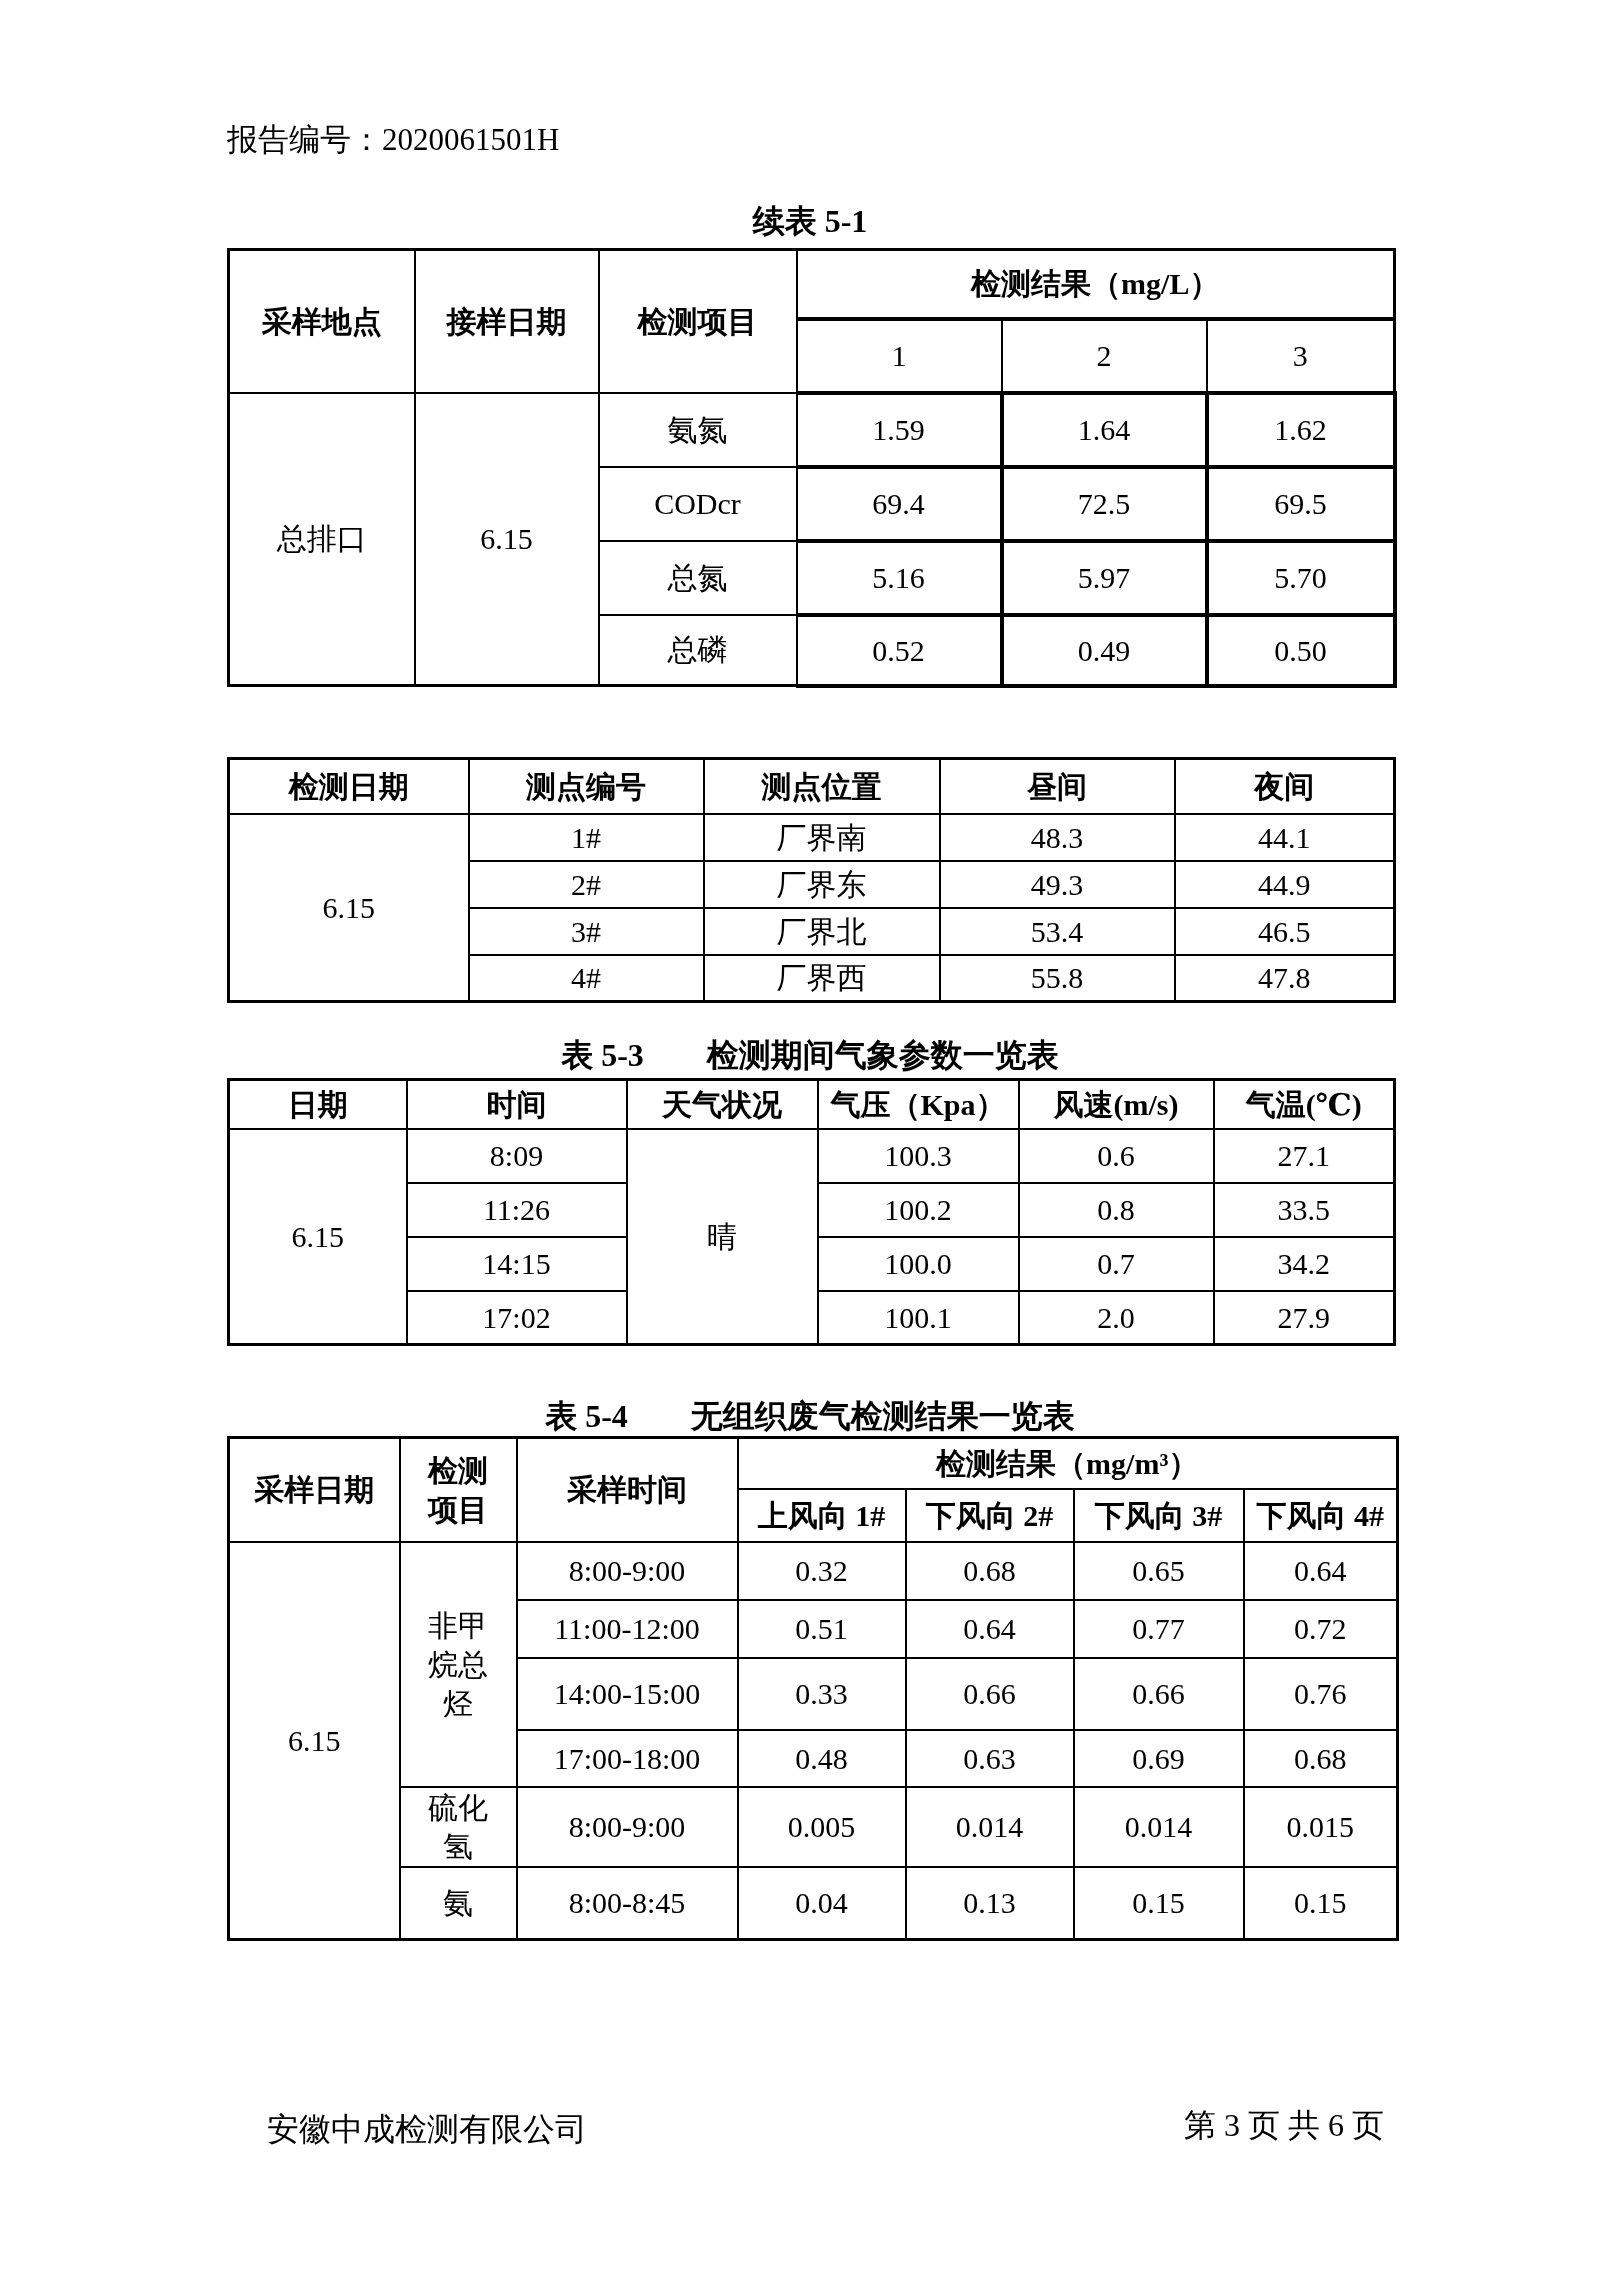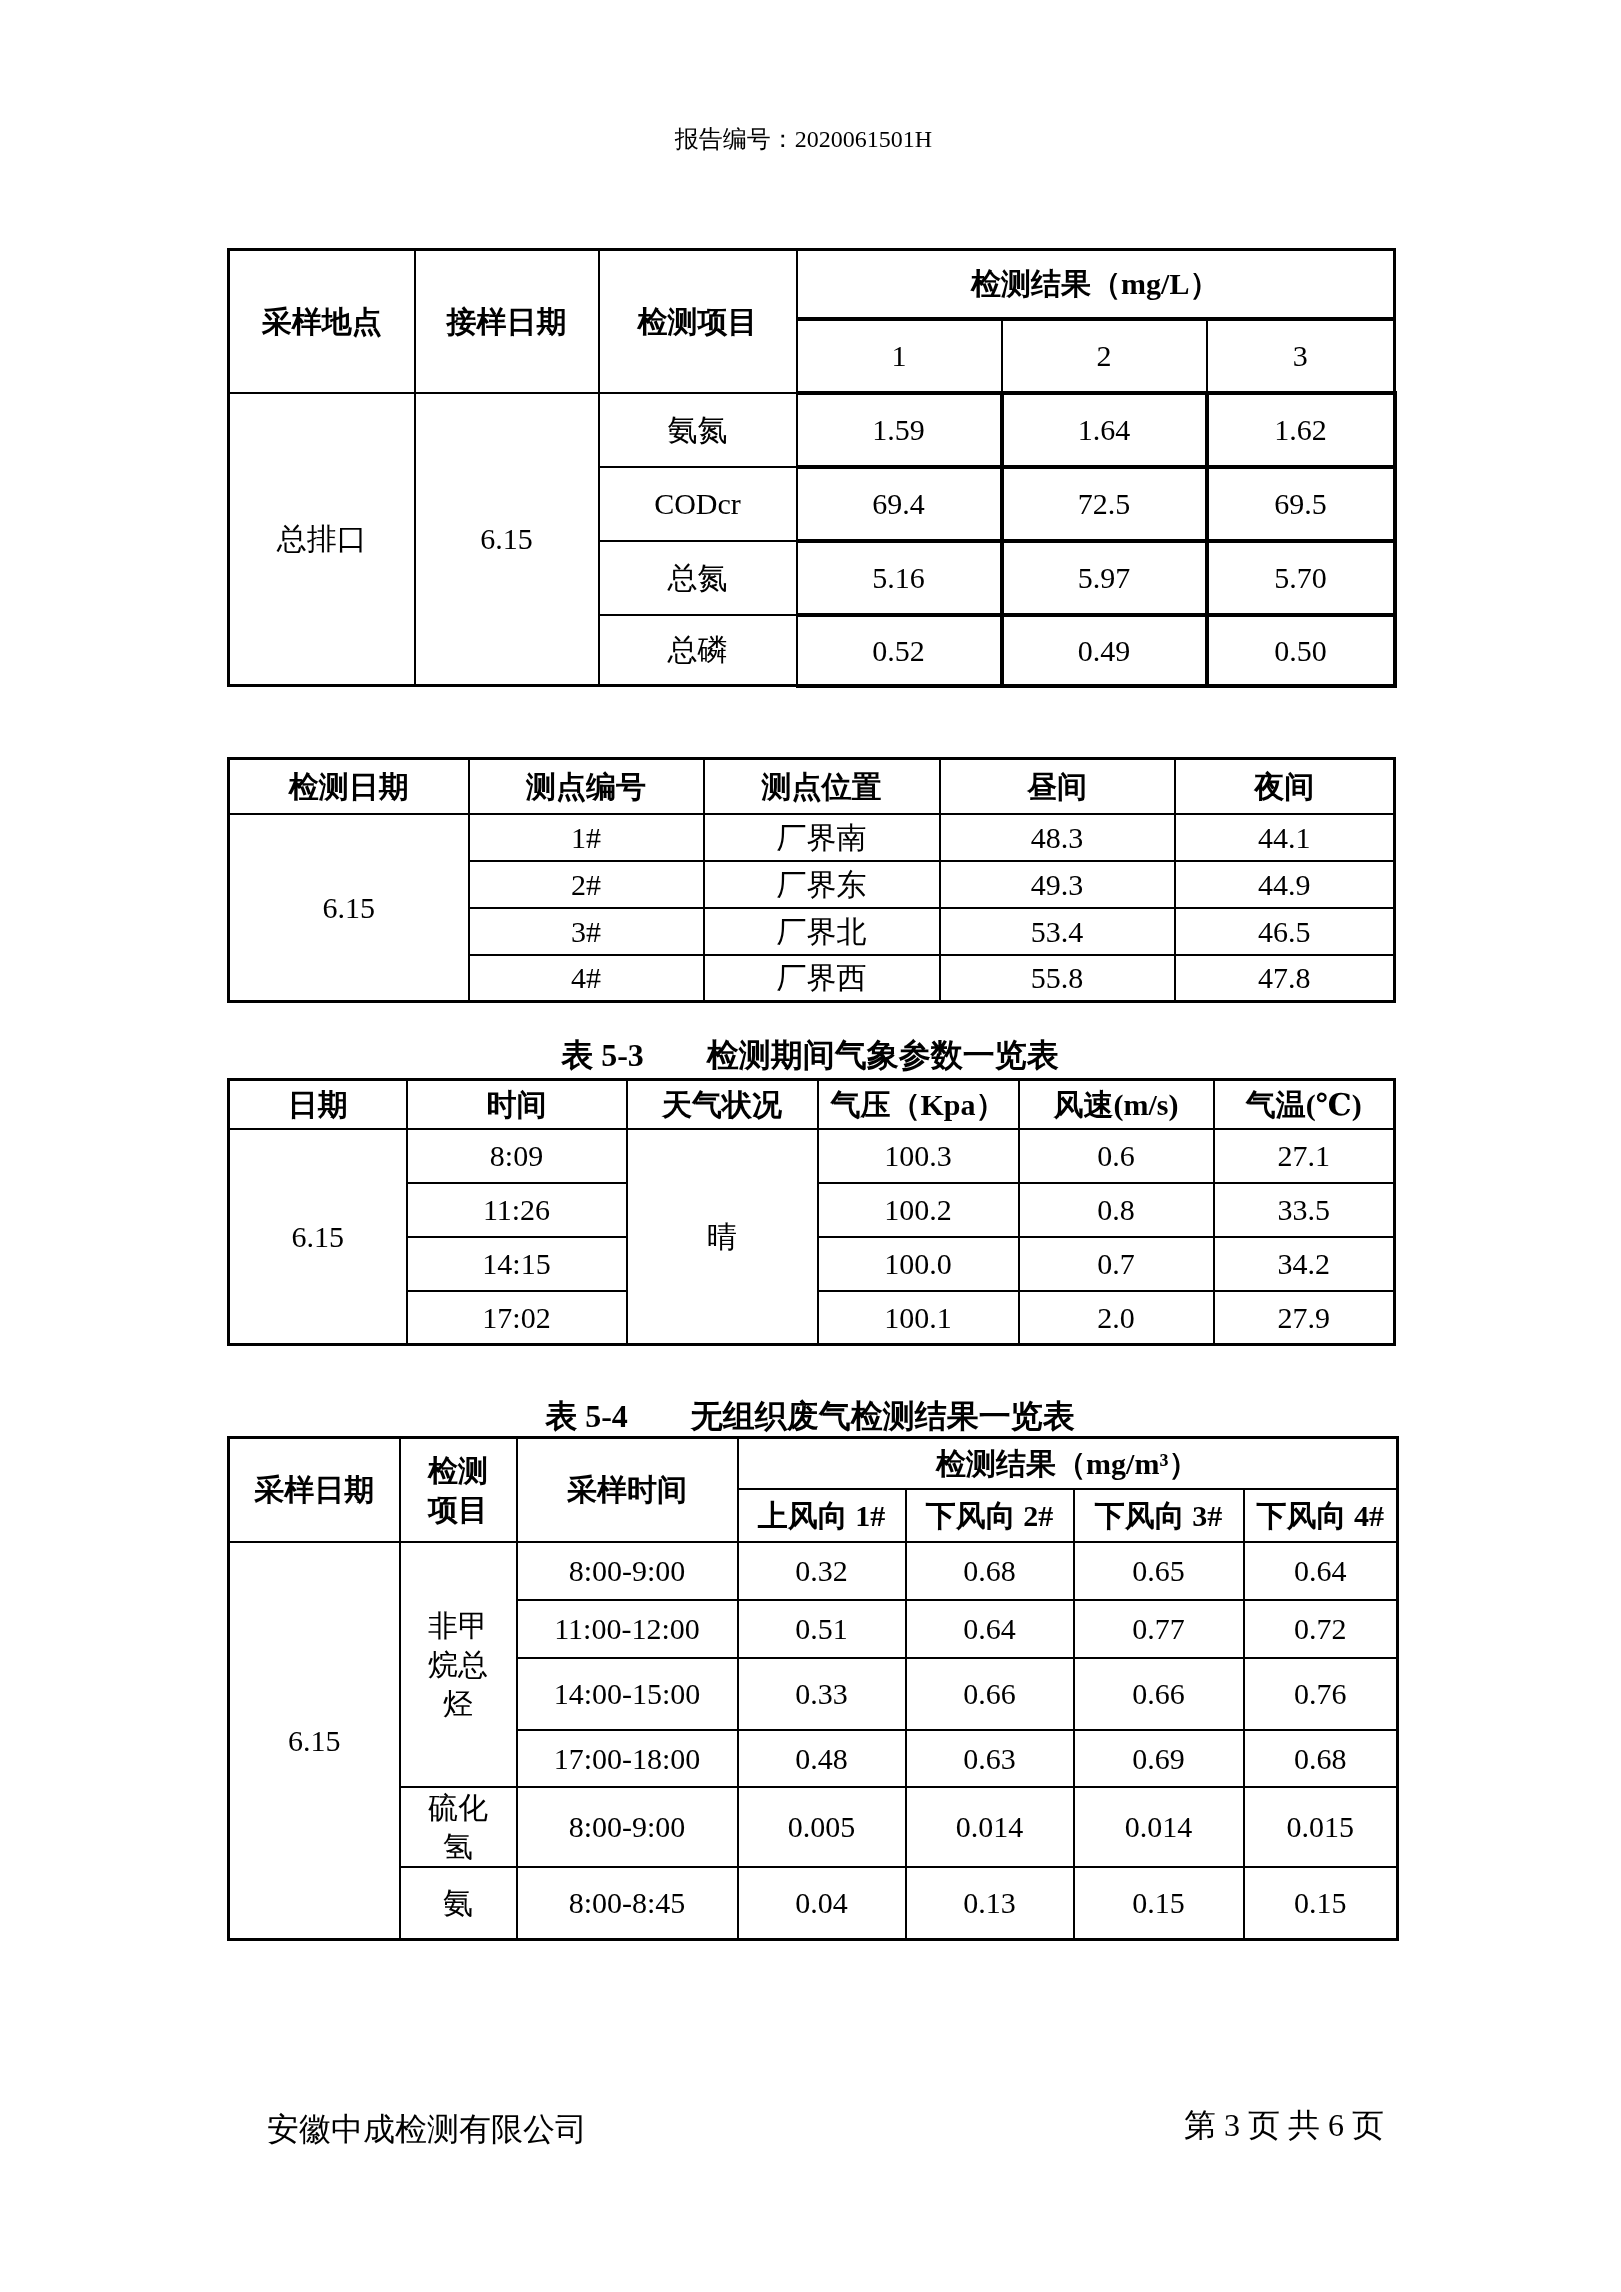--- a/index.html
+++ b/index.html
@@ -6,21 +6,21 @@
   html,body { background:#ffffff; }
   body {
     width:1621px; height:2293px;
     font-family:"Liberation Serif","DejaVu Serif",serif;
     color:#000;
   }
   .page { position:relative; width:1621px; height:2293px; background:#fff; overflow:hidden; }
 
   .report-no {
     position:absolute; top:120px; left:227px; width:1153px;
-    text-align:center; font-size:24px; line-height:39px;
+    text-align:left; font-size:31px; line-height:39px;
   }
 
   .tbl-title {
     position:absolute; left:227px; width:1166px;
     display:flex; justify-content:center; align-items:baseline; gap:63px;
     font-weight:bold; font-size:32px; line-height:41px; white-space:nowrap;
   }
 
   table.t {
     position:absolute; left:227px;
@@ -49,20 +49,23 @@
   .footer-left  { position:absolute; top:2109px; left:267px;  font-size:32px; line-height:41px; }
   .footer-right { position:absolute; top:2105px; right:237px; font-size:32px; line-height:41px; }
 </style>
 </head>
 <body>
 
 <div class="page">
 
   <div class="report-no">报告编号：2020061501H</div>
 
+  <div class="tbl-title" style="top:201px">
+    <span>续表 5-1</span>
+  </div>
 
   <table class="t t1" style="top:248px; width:1166px">
     <colgroup>
       <col style="width:186px">
         <col style="width:184px">
         <col style="width:198px">
       <col style="width:205px">
         <col style="width:205px">
         <col style="width:188px">
     </colgroup>

